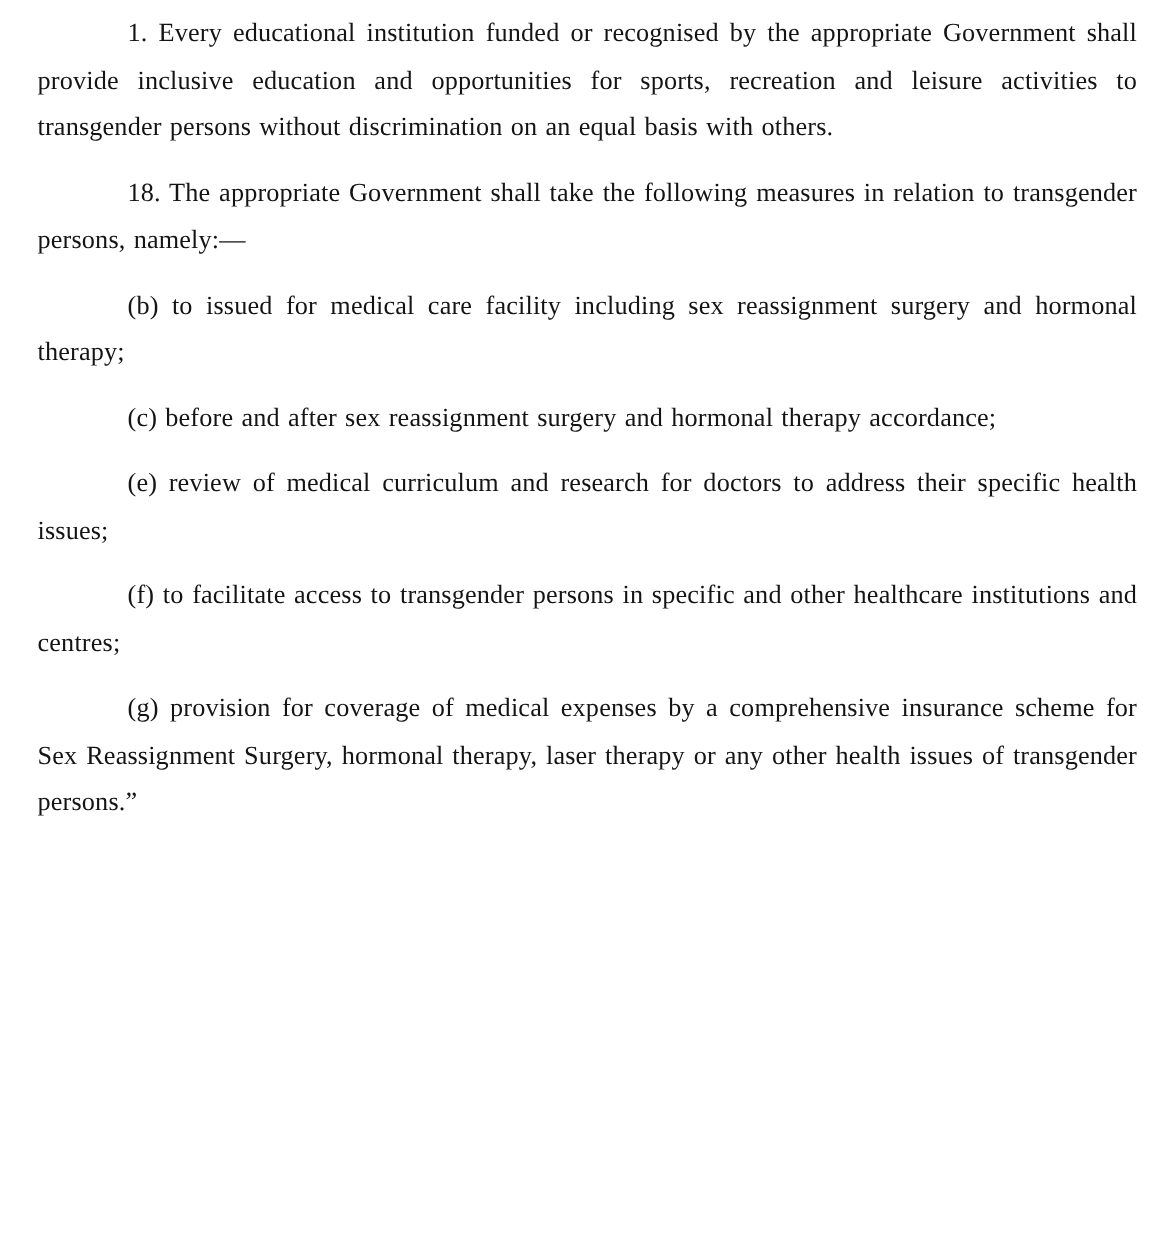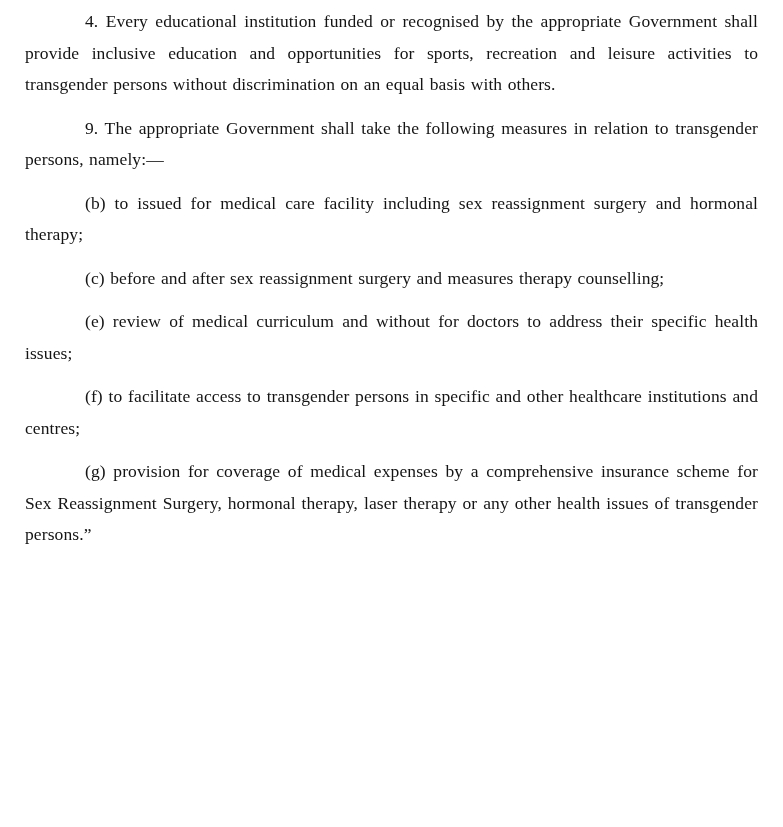--- a/index.html
+++ b/index.html
@@ -24,20 +24,20 @@
     text-indent: 60px;
     margin: 0 0 12px 0;
     letter-spacing: 0.1px;
     word-spacing: 1px;
   }
 </style>
 </head>
 <body>
 
 <div class="page">
-  <p class="doc-paragraph">4. Every educational institution funded or recognised by the appropriate Government shall provide inclusive education and opportunities for sports, recreation and leisure activities to transgender persons without discrimination on an equal basis with others.</p>
-  <p class="doc-paragraph">9. The appropriate Government shall take the following measures in relation to transgender persons, namely:—</p>
+  <p class="doc-paragraph">1. Every educational institution funded or recognised by the appropriate Government shall provide inclusive education and opportunities for sports, recreation and leisure activities to transgender persons without discrimination on an equal basis with others.</p>
+  <p class="doc-paragraph">18. The appropriate Government shall take the following measures in relation to transgender persons, namely:—</p>
   <p class="doc-paragraph">(b) to issued for medical care facility including sex reassignment surgery and hormonal therapy;</p>
-  <p class="doc-paragraph">(c) before and after sex reassignment surgery and measures therapy counselling;</p>
-  <p class="doc-paragraph">(e) review of medical curriculum and without for doctors to address their specific health issues;</p>
+  <p class="doc-paragraph">(c) before and after sex reassignment surgery and hormonal therapy accordance;</p>
+  <p class="doc-paragraph">(e) review of medical curriculum and research for doctors to address their specific health issues;</p>
   <p class="doc-paragraph">(f) to facilitate access to transgender persons in specific and other healthcare institutions and centres;</p>
   <p class="doc-paragraph">(g) provision for coverage of medical expenses by a comprehensive insurance scheme for Sex Reassignment Surgery, hormonal therapy, laser therapy or any other health issues of transgender persons.”</p>
 </div>
 
 </body></html>

